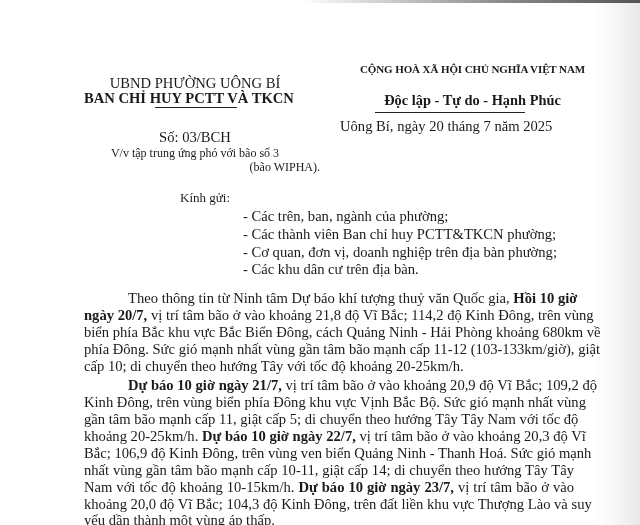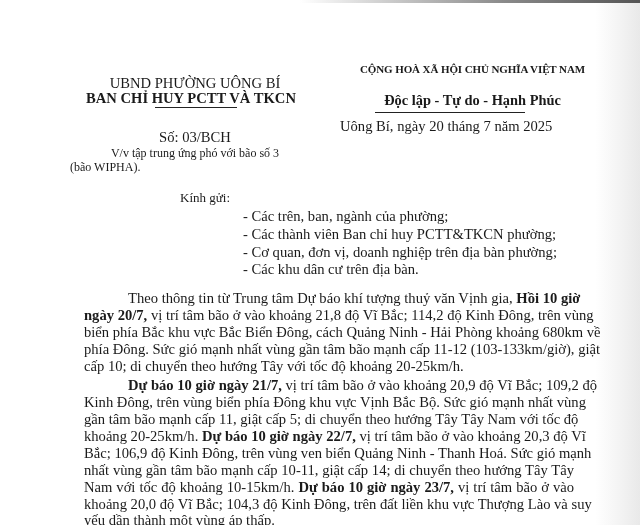--- a/index.html
+++ b/index.html
@@ -15,25 +15,25 @@
     background: linear-gradient(90deg, #ffffff 0%, #ffffff 93%, #f3f3f3 97%, #e9e9e9 100%);
   }
   .topedge {
     position: absolute; left: 300px; top: 0; width: 340px; height: 3px;
     background: linear-gradient(90deg, rgba(120,120,120,0) 0%, #8a8a8a 60%, #555 100%);
   }
   .abs { position: absolute; white-space: nowrap; }
 
   
   .org1 { left: 70px; top: 75px; width: 250px; font-size: 14.6px; text-align:center; }
-  .org2 { left: 66px; top: 90px; width: 250px; font-size: 14.6px; font-weight: bold; text-align:center; }
+  .org2 { left: 84px; top: 90px; width: 250px; font-size: 14.6px; font-weight: bold; text-align:left; }
   .org-underline { position:absolute; left: 155px; top: 107px; width: 82px; height: 1px; background:#222; }
   .docno { left: 70px; top: 129px; width: 250px; font-size: 14.6px; text-align:center; }
   .subject1 { left: 70px; top: 146px; width: 250px; font-size: 12px; text-align:center; }
-  .subject2 { left: 70px; top: 160px; width: 250px; font-size: 12px; text-align:left; }
+  .subject2 { left: 70px; top: 160px; width: 250px; font-size: 12px; text-align:right; }
 
   
   .nation { left: 305px; top: 63px; width: 335px; font-size: 11px; font-weight: bold; text-align:center; letter-spacing: -0.1px; }
   .motto { left: 305px; top: 92px; width: 335px; font-size: 14.4px; font-weight: bold; text-align:center; }
   .motto-underline { position:absolute; left: 375px; top: 112px; width: 150px; height: 1px; background:#222; }
   .dateline { left: 340px; top: 118px; width: 300px; font-size: 14.6px; }
 
   
   .greet { left: 180px; top: 190px; font-size: 13px; }
   .recip { left: 243px; font-size: 14.6px; }
@@ -61,21 +61,21 @@
 <div class="abs motto">Độc lập - Tự do - Hạnh Phúc</div>
 <div class="motto-underline"></div>
 <div class="abs dateline">Uông Bí, ngày 20 tháng 7 năm 2025</div>
 
 <div class="abs greet">Kính gửi:</div>
 <div class="abs recip" style="top:208px">- Các trên, ban, ngành của phường;</div>
 <div class="abs recip" style="top:226px">- Các thành viên Ban chỉ huy PCTT&amp;TKCN phường;</div>
 <div class="abs recip" style="top:244px">- Cơ quan, đơn vị, doanh nghiệp trên địa bàn phường;</div>
 <div class="abs recip" style="top:261px">- Các khu dân cư trên địa bàn.</div>
 
-<div class="abs line indent" style="top:290px"><span>Theo thông tin từ Trung tâm Dự báo khí tượng thuỷ văn Vịnh gia, </span><b>Hồi 10 giờ</b></div>
+<div class="abs line indent" style="top:290px"><span>Theo thông tin từ Ninh tâm Dự báo khí tượng thuỷ văn Quốc gia, </span><b>Hồi 10 giờ</b></div>
 <div class="abs line" style="top:307px"><b>ngày 20/7,</b><span> vị trí tâm bão ở vào khoảng 21,8 độ Vĩ Bắc; 114,2 độ Kinh Đông, trên vùng</span></div>
 <div class="abs line" style="top:324px">biển phía Bắc khu vực Bắc Biển Đông, cách Quảng Ninh - Hải Phòng khoảng 680km về</div>
 <div class="abs line" style="top:341px">phía Đông. Sức gió mạnh nhất vùng gần tâm bão mạnh cấp 11-12 (103-133km/giờ), giật</div>
 <div class="abs line last" style="top:358px">cấp 10; di chuyển theo hướng Tây với tốc độ khoảng 20-25km/h.</div>
 
 <div class="abs line indent" style="top:377px"><b>Dự báo 10 giờ ngày 21/7,</b><span> vị trí tâm bão ở vào khoảng 20,9 độ Vĩ Bắc; 109,2 độ</span></div>
 <div class="abs line" style="top:394px">Kinh Đông, trên vùng biển phía Đông khu vực Vịnh Bắc Bộ. Sức gió mạnh nhất vùng</div>
 <div class="abs line" style="top:411px">gần tâm bão mạnh cấp 11, giật cấp 5; di chuyển theo hướng Tây Tây Nam với tốc độ</div>
 <div class="abs line" style="top:428px"><span>khoảng 20-25km/h. </span><b>Dự báo 10 giờ ngày 22/7,</b><span> vị trí tâm bão ở vào khoảng 20,3 độ Vĩ</span></div>
 <div class="abs line" style="top:445px">Bắc; 106,9 độ Kinh Đông, trên vùng ven biển Quảng Ninh - Thanh Hoá. Sức gió mạnh</div>

